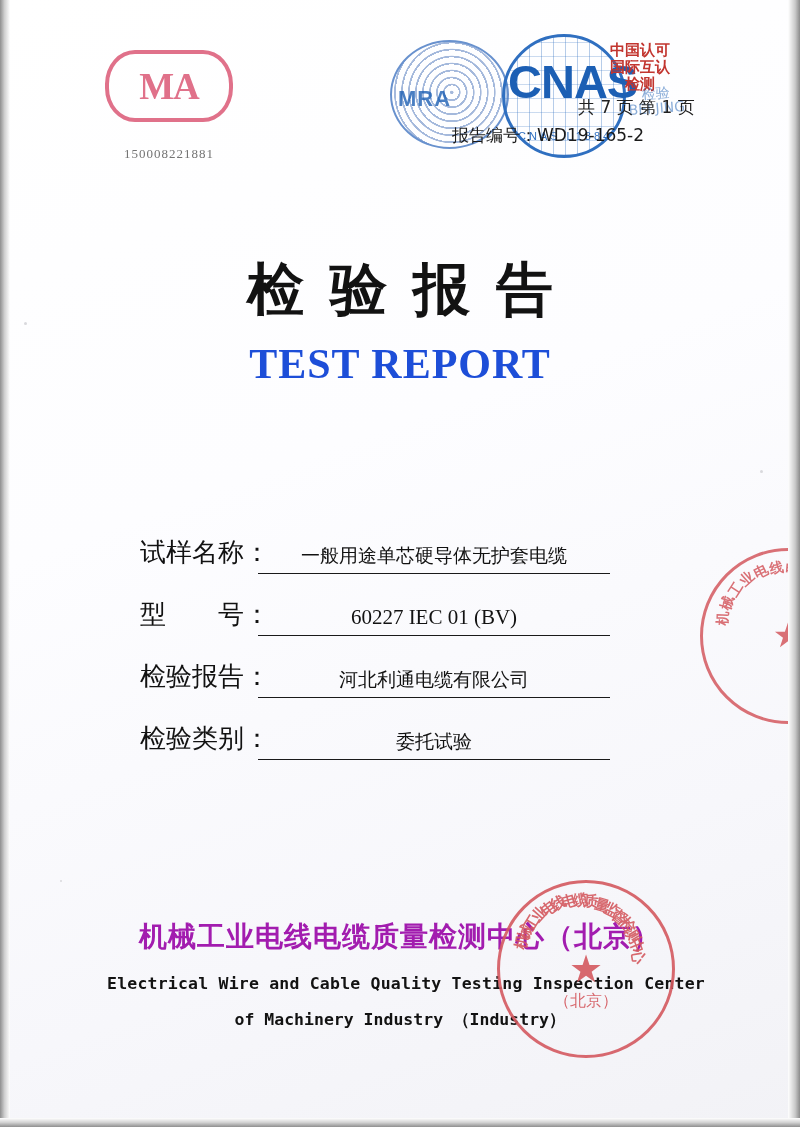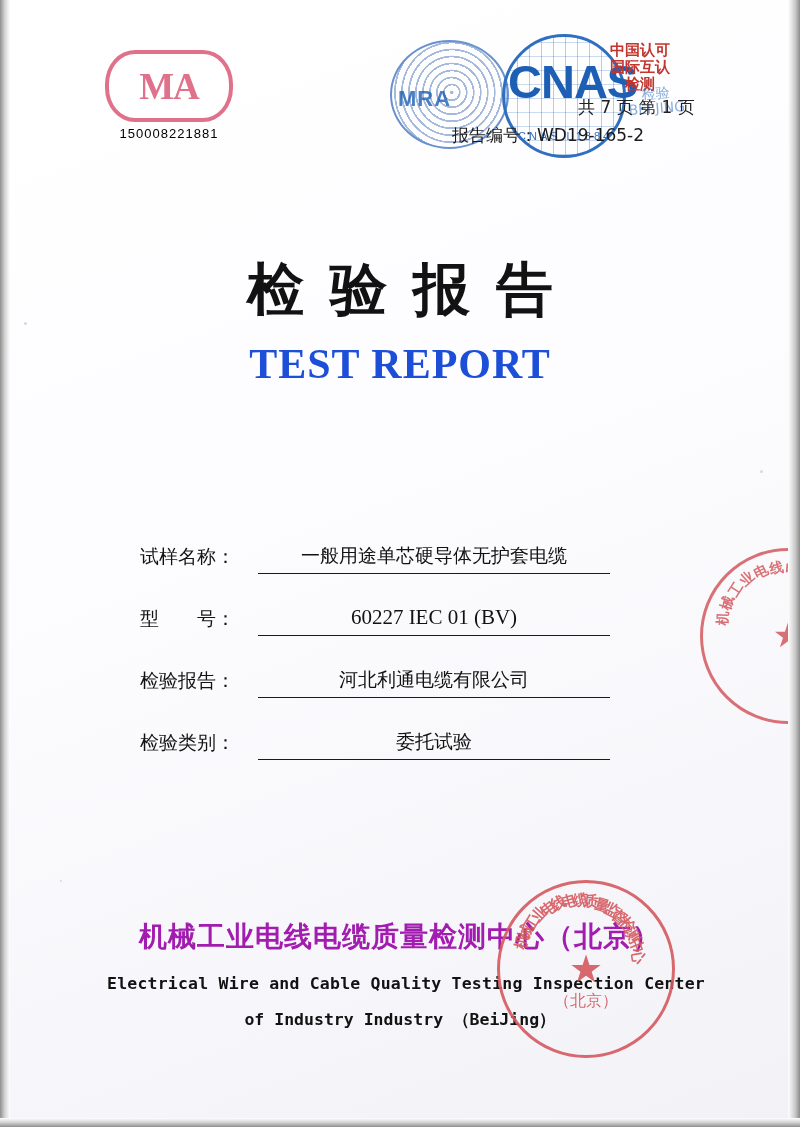--- a/index.html
+++ b/index.html
@@ -73,26 +73,26 @@
     transform: translateY(-50%);
     text-align: center;
     font-family: "Liberation Serif", serif;
     font-weight: bold;
     font-size: 37px;
     letter-spacing: -1px;
     color: #e0718a;
     line-height: 1;
   }
   .ma-number {
-    margin-top: 4px;
-    text-align: center;
-    font-family: Liberation Sans, sans-serif;
+    margin-top: 24px;
+    text-align: center;
+    font-family: Liberation Serif, serif;
     font-size: 13px;
     letter-spacing: 1px;
-    color: #000000;
+    color: #737373;
     width: 128px;
   }
 
   
   .cnas {
     position: absolute;
     left: 390px;
     top: 34px;
     width: 310px;
     height: 120px;
@@ -226,21 +226,21 @@
     top: 512px;
     width: 470px;
   }
   .field-row {
     display: flex;
     align-items: flex-end;
     height: 62px;
   }
   .field-label {
     font-family: "DejaVu Sans", sans-serif;
-    font-size: 19px;
+    font-size: 26px;
     color: #121212;
     white-space: nowrap;
     padding-bottom: 4px;
     width: 118px;
     display: flex;
     justify-content: space-between;
   }
   .field-value {
     flex: 1;
     border-bottom: 1.6px solid #1a1a1a;
@@ -404,21 +404,21 @@
     </div>
     <div class="field-row">
       <div class="field-label">检验类别：</div>
       <div class="field-value">委托试验</div>
     </div>
   </div>
 
   <div class="footer">
     <div class="footer-cn">机械工业电线电缆质量检测中心（北京）</div>
     <div class="footer-en1">Electrical Wire and Cable Quality Testing Inspection Center</div>
-    <div class="footer-en2">of Industry Industry （BeiJing）</div>
+    <div class="footer-en2">of Machinery Industry （Industry）</div>
   </div>
 
   <div class="stamp">
     <div class="stamp-inner" id="stamp-arc-main">
         <span class="arc-char" style="font-size: 15px; left: 19.0331px; top: 74.1919px; transform: translate(-50%, -50%) rotate(280deg);">机</span>
         <span class="arc-char" style="font-size: 15px; left: 22.3758px; top: 62.0007px; transform: translate(-50%, -50%) rotate(290.667deg);">械</span>
         <span class="arc-char" style="font-size: 15px; left: 27.9174px; top: 50.6389px; transform: translate(-50%, -50%) rotate(301.333deg);">工</span>
         <span class="arc-char" style="font-size: 15px; left: 35.4662px; top: 40.4991px; transform: translate(-50%, -50%) rotate(312deg);">业</span>
         <span class="arc-char" style="font-size: 15px; left: 44.7613px; top: 31.9318px; transform: translate(-50%, -50%) rotate(322.667deg);">电</span>
         <span class="arc-char" style="font-size: 15px; left: 55.4817px; top: 25.233px; transform: translate(-50%, -50%) rotate(333.333deg);">线</span>

